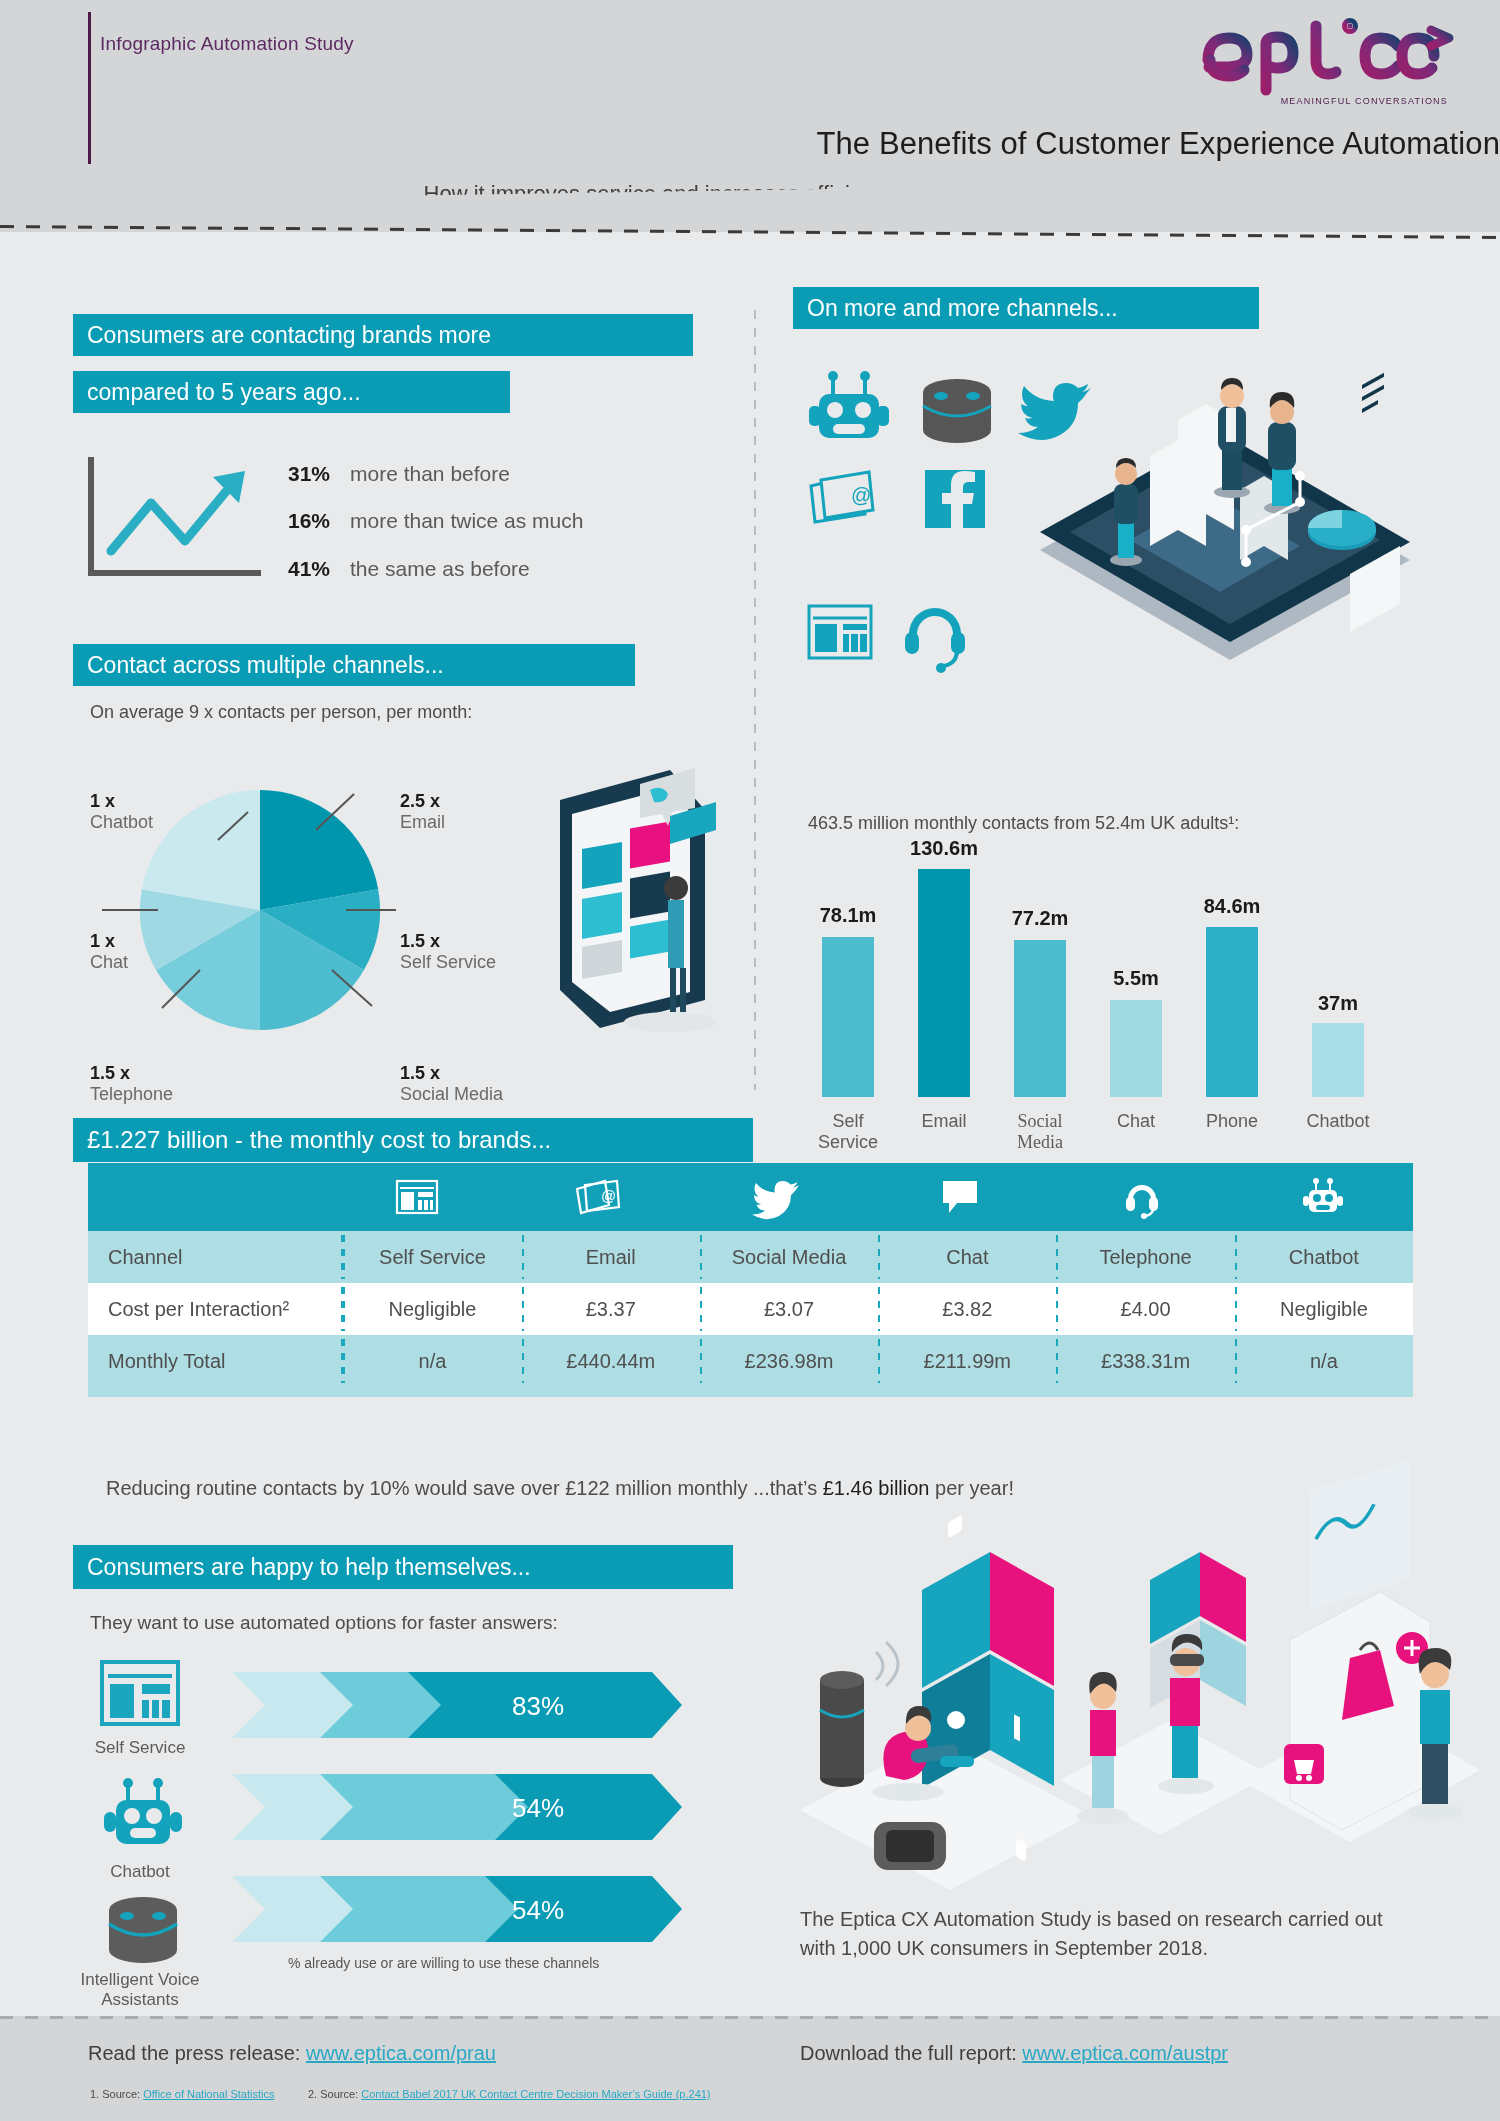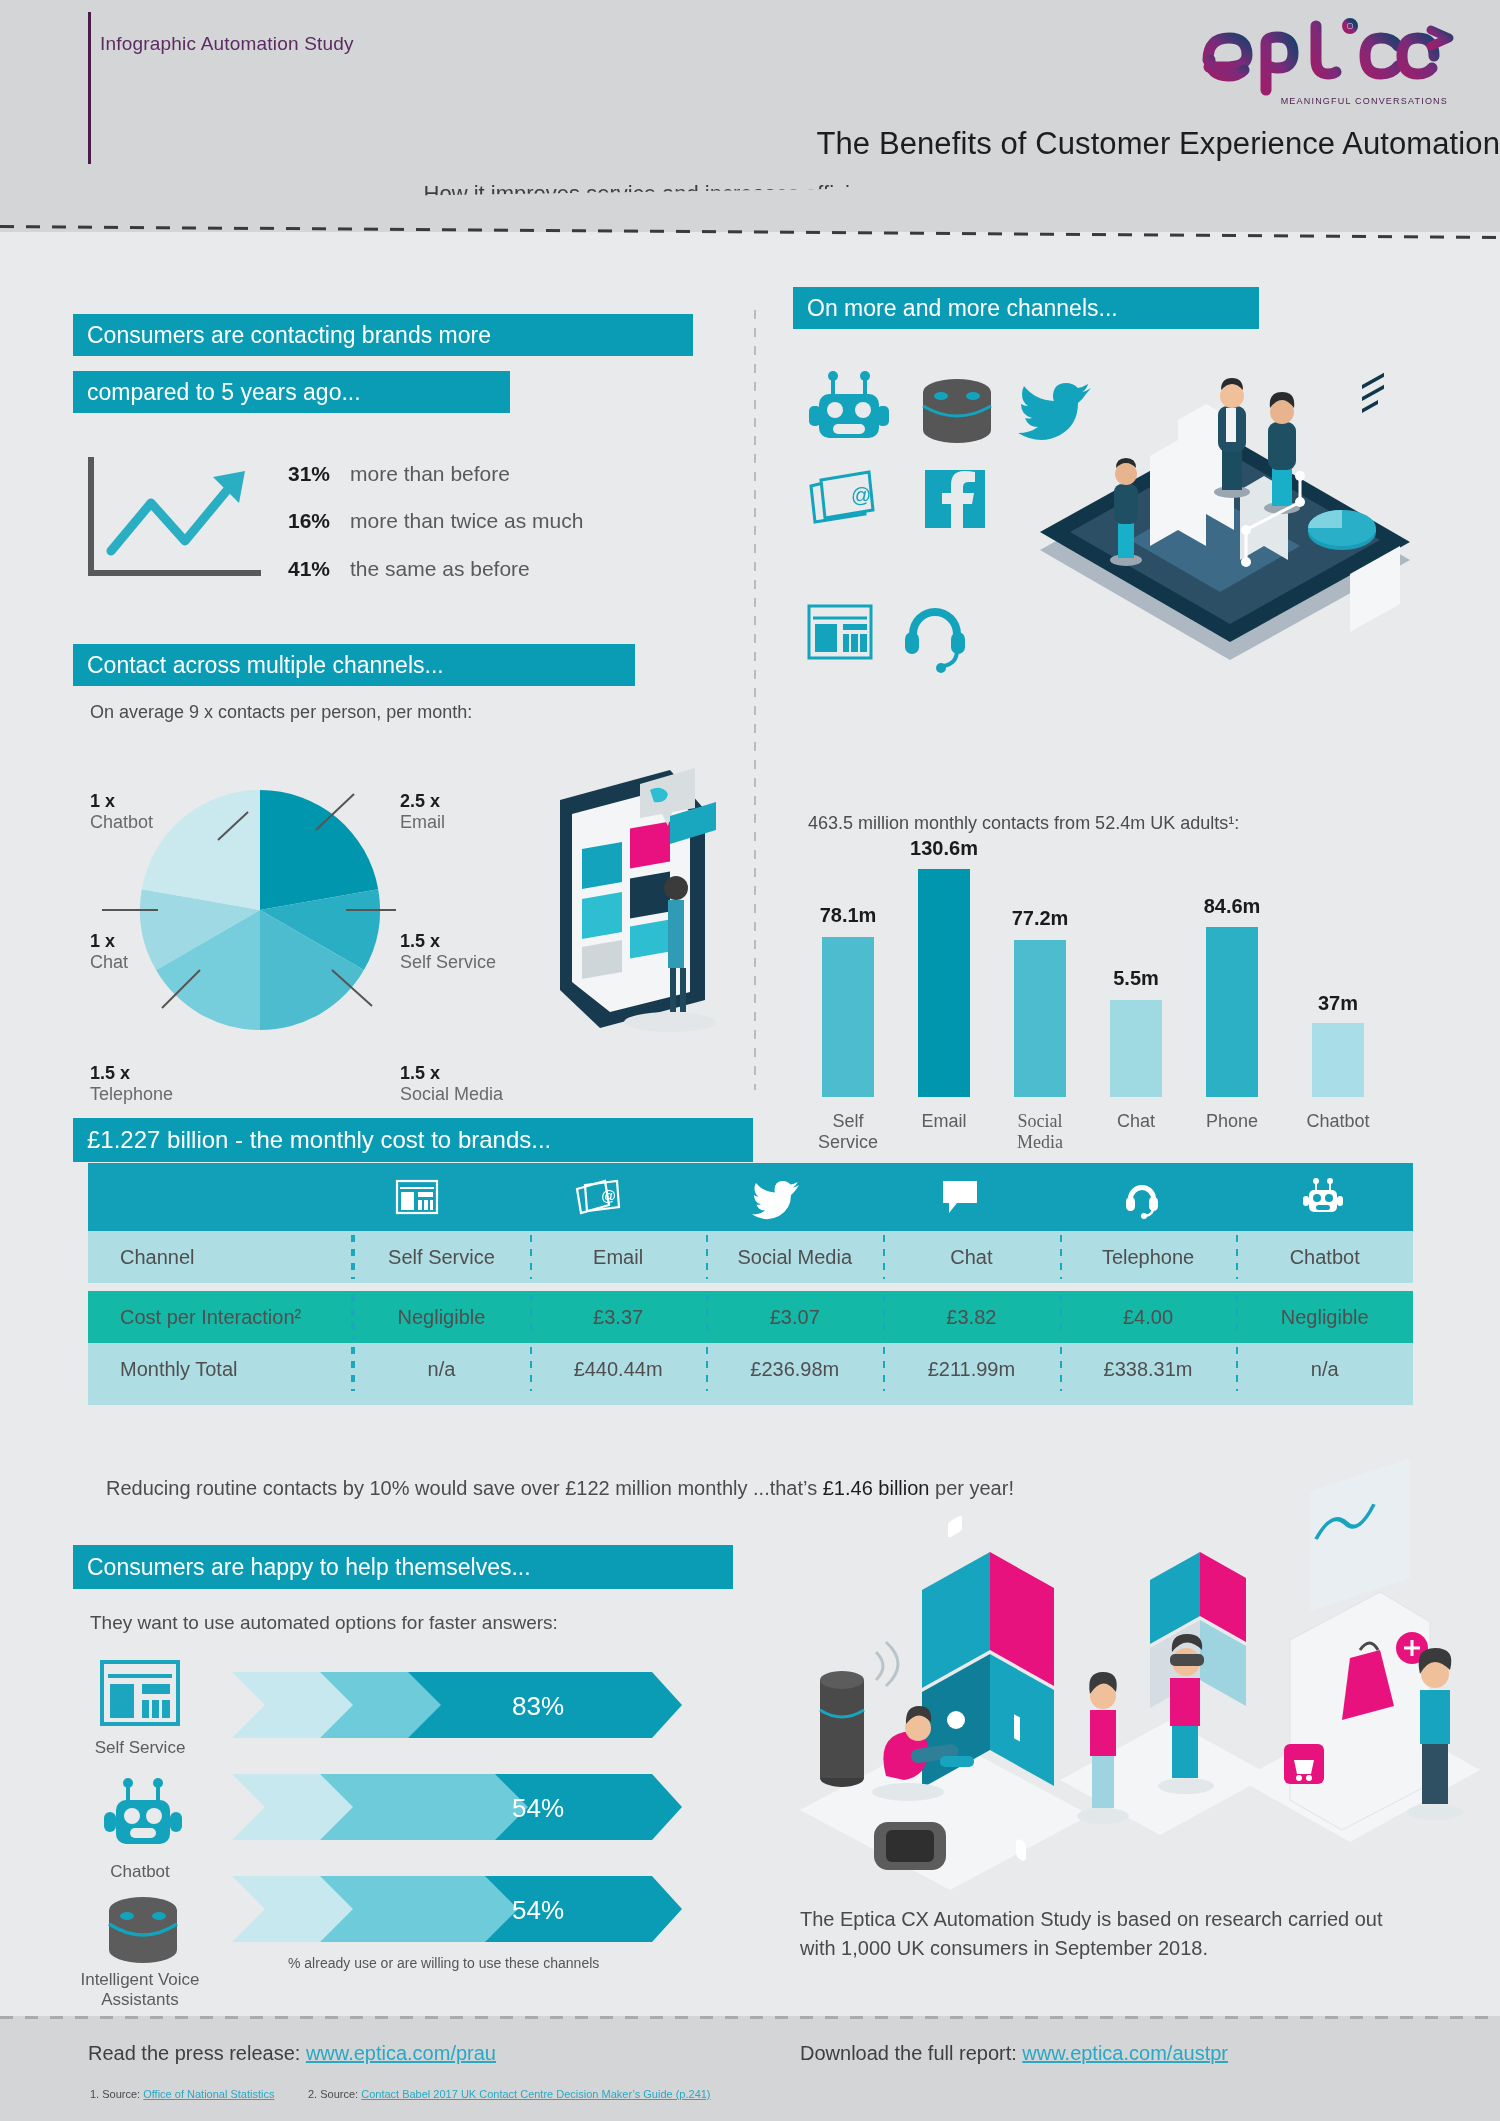--- a/index.html
+++ b/index.html
@@ -81,26 +81,26 @@
   .bc-cat { position:absolute; bottom:0; width:100%; text-align:center;
             font-size:18px; color:#5e5e5e; font-weight:300; line-height:21px;}
 
   
   .tbl{ position:absolute; left:88px; top:1163px; width:1325px; }
   .tbl-head{ height:68px; background:#11a0b8; display:flex; }
   .tbl-head .cell{ flex:1; display:flex; align-items:center; justify-content:center; }
   .tbl-head .cell.first{ flex:1.32; }
   .tbl-row{ display:flex; height:52px; align-items:center; }
   .tbl-row.a{ background:#aedde4; }
-  .tbl-row.b{ background:#14b8a6;margin-top:8px; }
+  .tbl-row.b{ background:#ffffff; }
   .tbl-row .cell{
     flex:1; text-align:center; font-size:20px; color:#4f4f4f; font-weight:300;
     position:relative; height:100%; display:flex; align-items:center; justify-content:center;
   }
-  .tbl-row .cell.first{ flex:1.32; justify-content:flex-start; padding-left:32px; }
+  .tbl-row .cell.first{ flex:1.32; justify-content:flex-start; padding-left:20px; }
   .tbl-row .cell:not(.first):before{
     content:""; position:absolute; left:0; top:4px; bottom:4px; width:2px;
     background:repeating-linear-gradient(to bottom,#19a8bd 0 7px,transparent 7px 14px);
   }
   .tbl-row .cell.first:after{
     content:""; position:absolute; right:0; top:4px; bottom:4px; width:2px;
     background:repeating-linear-gradient(to bottom,#19a8bd 0 7px,transparent 7px 14px);
   }
   .tbl-spacer{ height:10px; background:#aedde4; }
 

